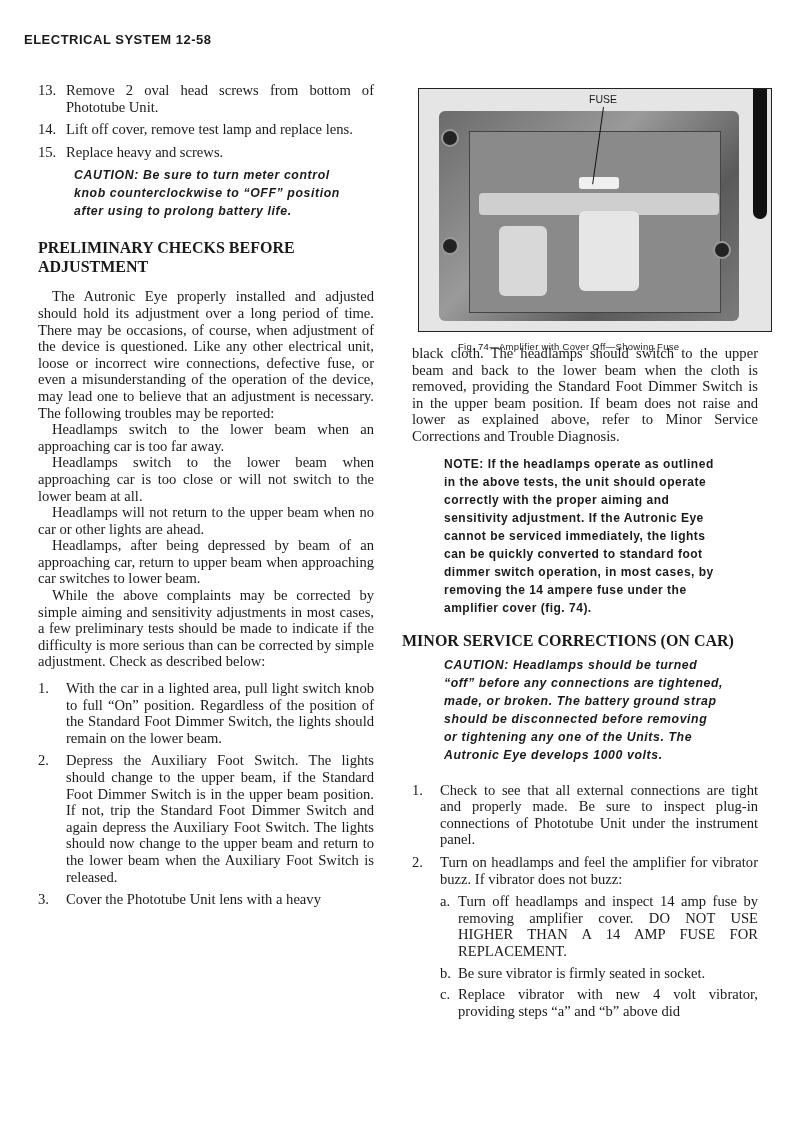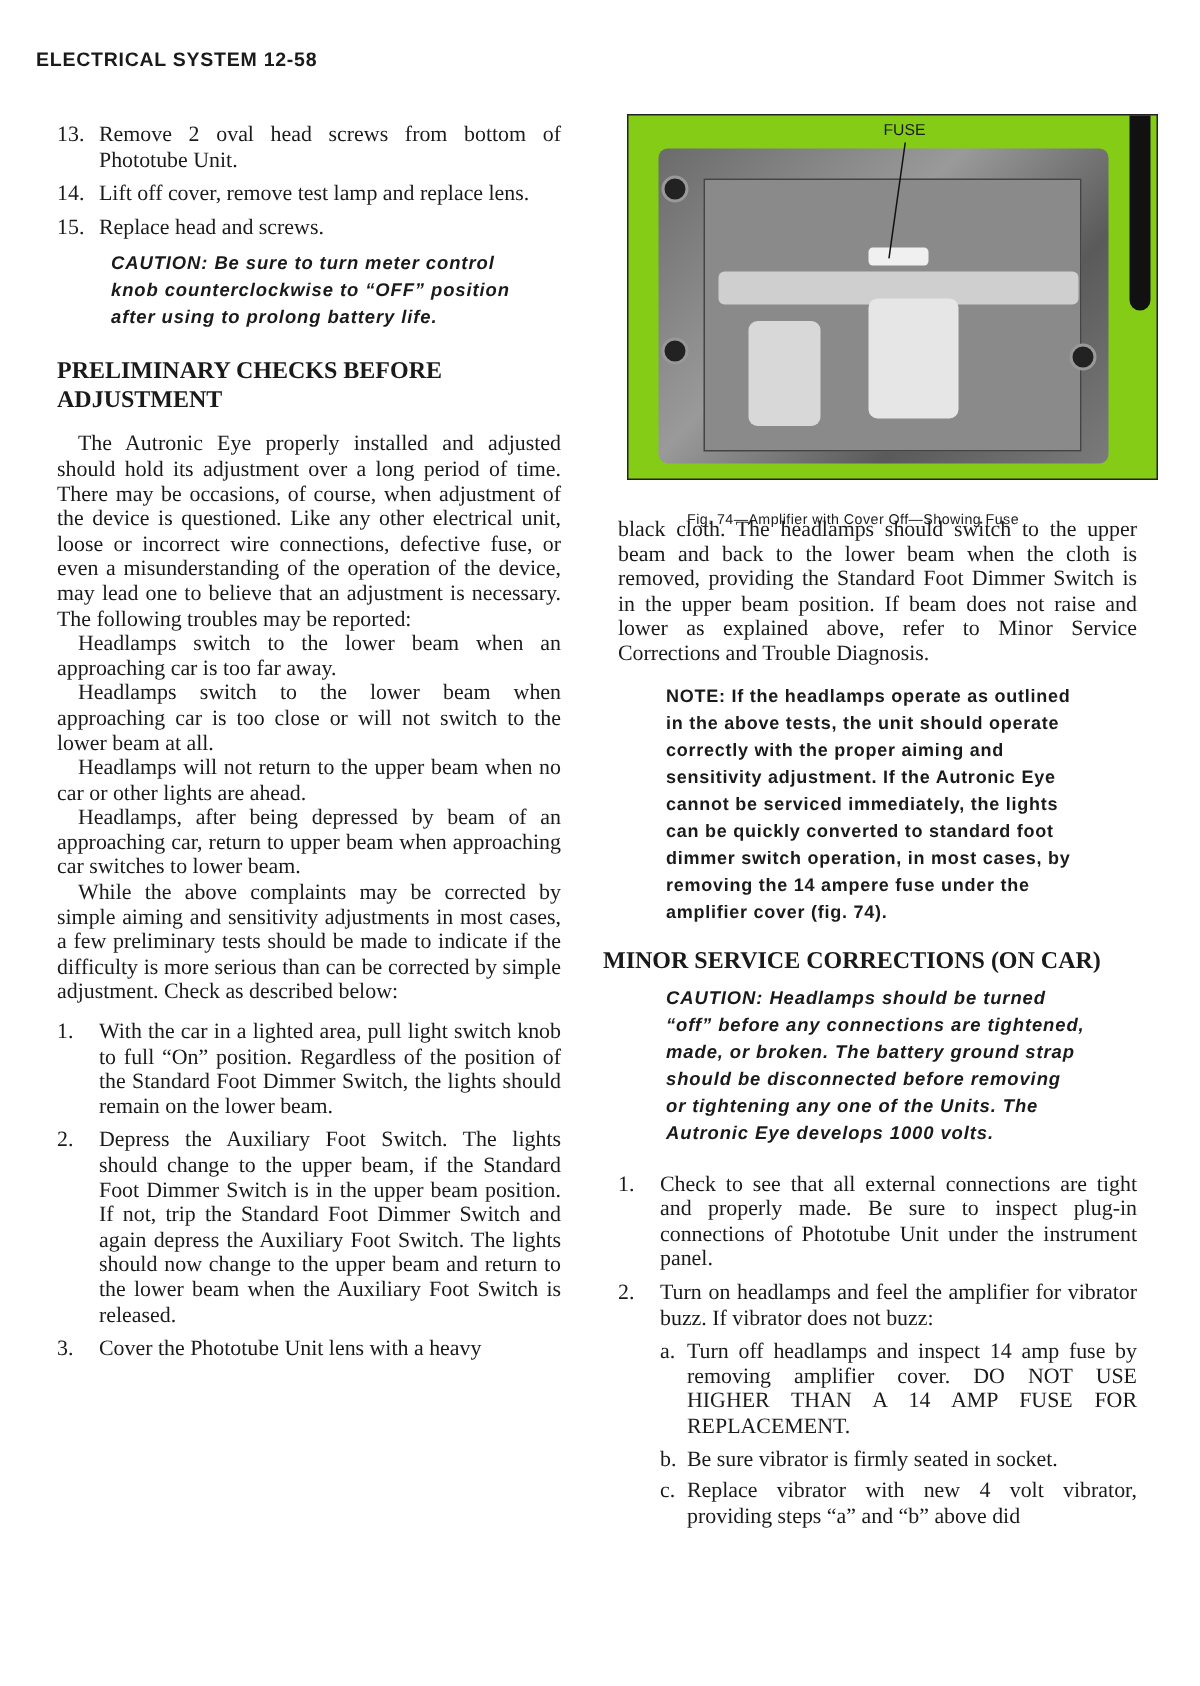--- a/index.html
+++ b/index.html
@@ -9,21 +9,21 @@
   .col.left { left:38px; }
   .col.right { left:412px; width:346px; top:345px; }
   .ol-item { display:flex; margin-bottom:6px; text-align:justify; }
   .ol-num { width:28px; flex:none; text-align:left; }
   .ol-text { flex:1; }
   .caution { font-family:"Liberation Sans", sans-serif; font-weight:bold; font-style:italic; font-size:12.3px; line-height:18px; letter-spacing:0.6px; margin:2px 0 18px 36px; width:280px; }
   .section-title { font-weight:bold; font-size:16px; line-height:19px; margin:12px 0 12px 0; text-transform:uppercase; }
   p.body { margin:0; text-indent:14px; text-align:justify; }
   p.body.noindent { text-indent:0; }
   .spacer { height:10px; }
-  .figure { position:absolute; left:418px; top:76px; width:352px; height:242px; border:1.5px solid #222; background:#84cc16; }
+  .figure { position:absolute; left:418px; top:88px; width:352px; height:242px; border:1.5px solid #222; background:#e5e5e5; }
   .photo { position:absolute; left:20px; top:22px; width:300px; height:210px; background:linear-gradient(135deg,#6b6b6b,#9a9a9a 40%,#5a5a5a 70%,#7b7b7b); border-radius:6px; }
   .photo .plate { position:absolute; left:30px; top:20px; width:250px; height:180px; background:#8a8a8a; border:1px solid #444; }
   .photo .bar { position:absolute; left:40px; top:82px; width:240px; height:22px; background:#cfcfcf; border-radius:4px; }
   .photo .can { position:absolute; left:60px; top:115px; width:48px; height:70px; background:#d8d8d8; border-radius:6px; }
   .photo .coil { position:absolute; left:140px; top:100px; width:60px; height:80px; background:#e6e6e6; border-radius:6px; }
   .photo .fuse { position:absolute; left:140px; top:66px; width:40px; height:12px; background:#f0f0f0; border-radius:3px; }
   .screw { position:absolute; width:14px; height:14px; border-radius:50%; background:#222; border:2px solid #999; }
   .cable { position:absolute; right:4px; top:0; width:14px; height:130px; background:#111; border-radius:0 0 10px 10px; }
   .fuse-label { position:absolute; left:170px; top:4px; font-family:"Liberation Sans", sans-serif; font-size:10.5px; }
   .fuse-line { position:absolute; left:184px; top:18px; width:1px; height:78px; background:#111; transform:rotate(8deg); transform-origin:top; }
@@ -41,21 +41,21 @@
   <div class="ol-item">
     <span class="ol-num">13.</span>
     <span class="ol-text">Remove 2 oval head screws from bottom of Phototube Unit.</span>
   </div>
   <div class="ol-item">
     <span class="ol-num">14.</span>
     <span class="ol-text">Lift off cover, remove test lamp and replace lens.</span>
   </div>
   <div class="ol-item">
     <span class="ol-num">15.</span>
-    <span class="ol-text">Replace head and screws.</span>
+    <span class="ol-text">Replace heavy and screws.</span>
   </div>
   <div class="caution">CAUTION: Be sure to turn meter control knob counterclockwise to “OFF” position after using to prolong battery life.</div>
 
   <div class="section-title">PRELIMINARY CHECKS BEFORE ADJUSTMENT</div>
 
   <p class="body">The Autronic Eye properly installed and adjusted should hold its adjustment over a long period of time. There may be occasions, of course, when adjustment of the device is questioned. Like any other electrical unit, loose or incorrect wire connections, defective fuse, or even a misunderstanding of the operation of the device, may lead one to believe that an adjustment is necessary. The following troubles may be reported:</p>
   <p class="body">Headlamps switch to the lower beam when an approaching car is too far away.</p>
   <p class="body">Headlamps switch to the lower beam when approaching car is too close or will not switch to the lower beam at all.</p>
   <p class="body">Headlamps will not return to the upper beam when no car or other lights are ahead.</p>
   <p class="body">Headlamps, after being depressed by beam of an approaching car, return to upper beam when approaching car switches to lower beam.</p>

